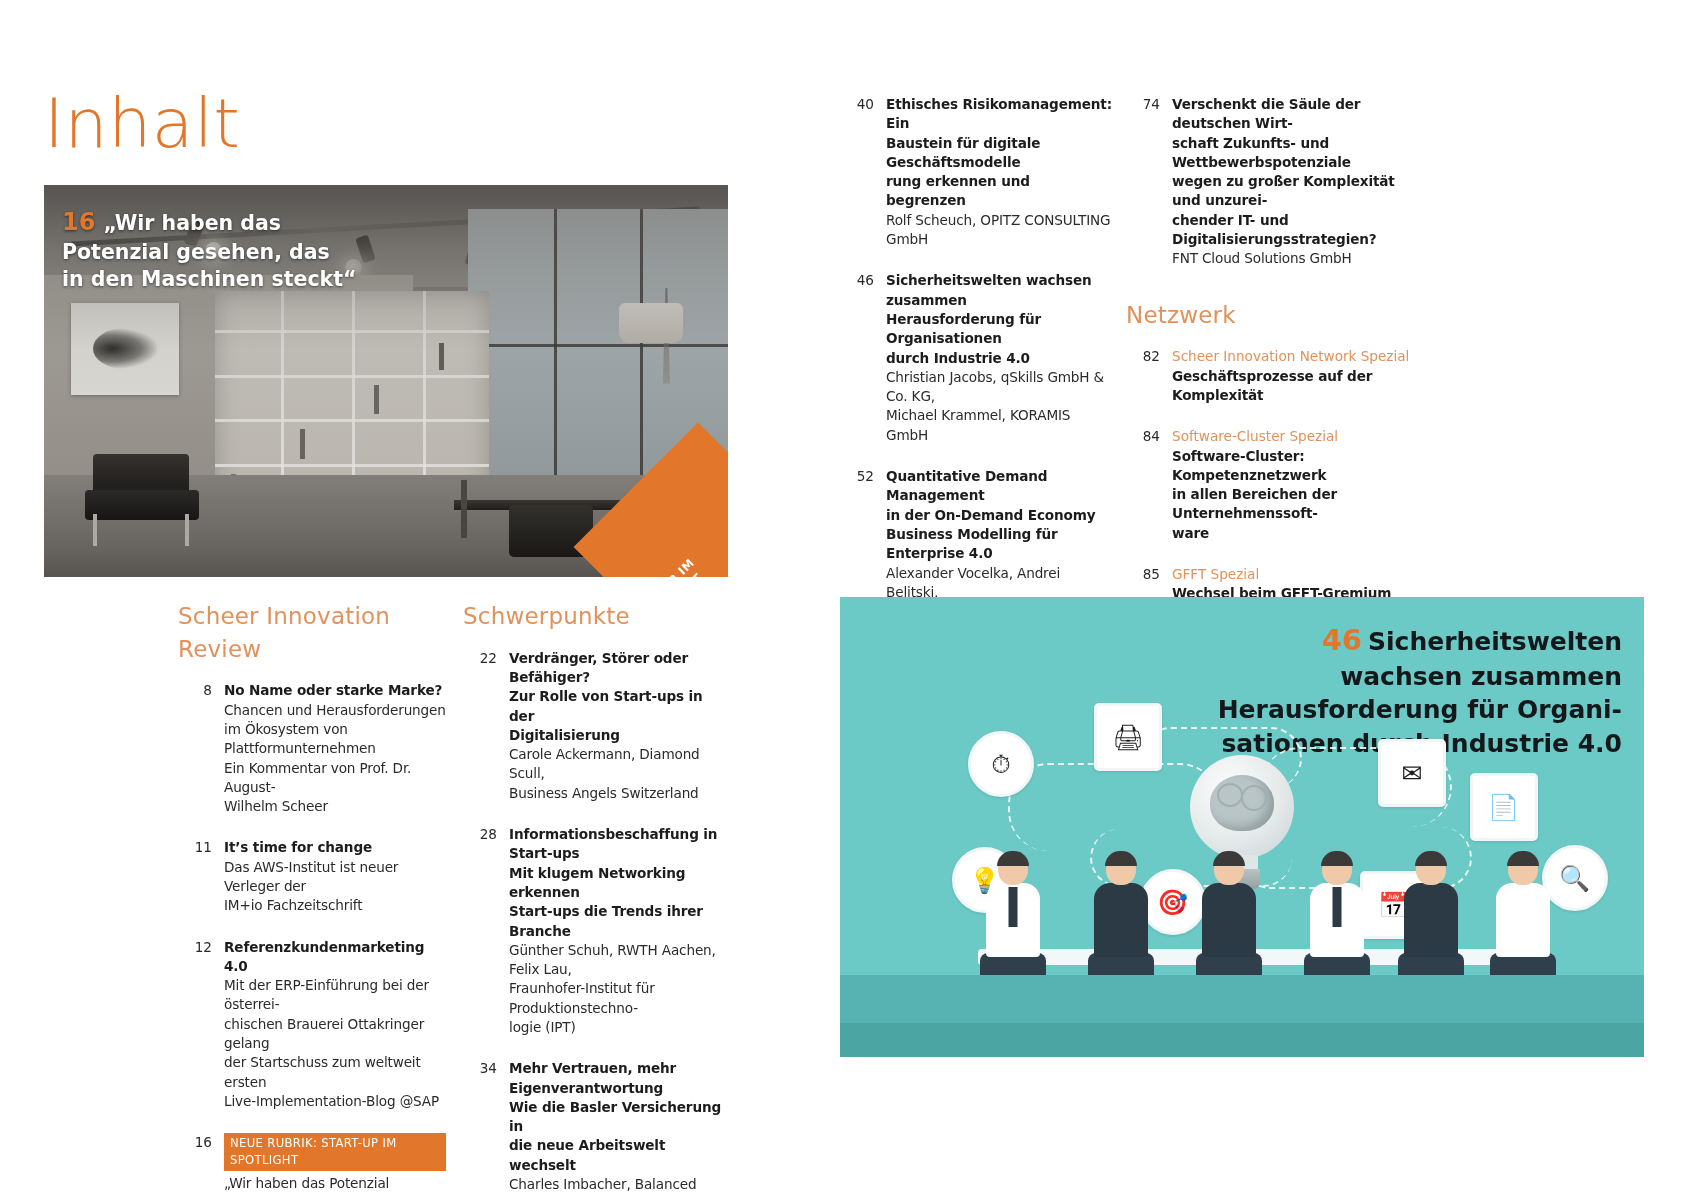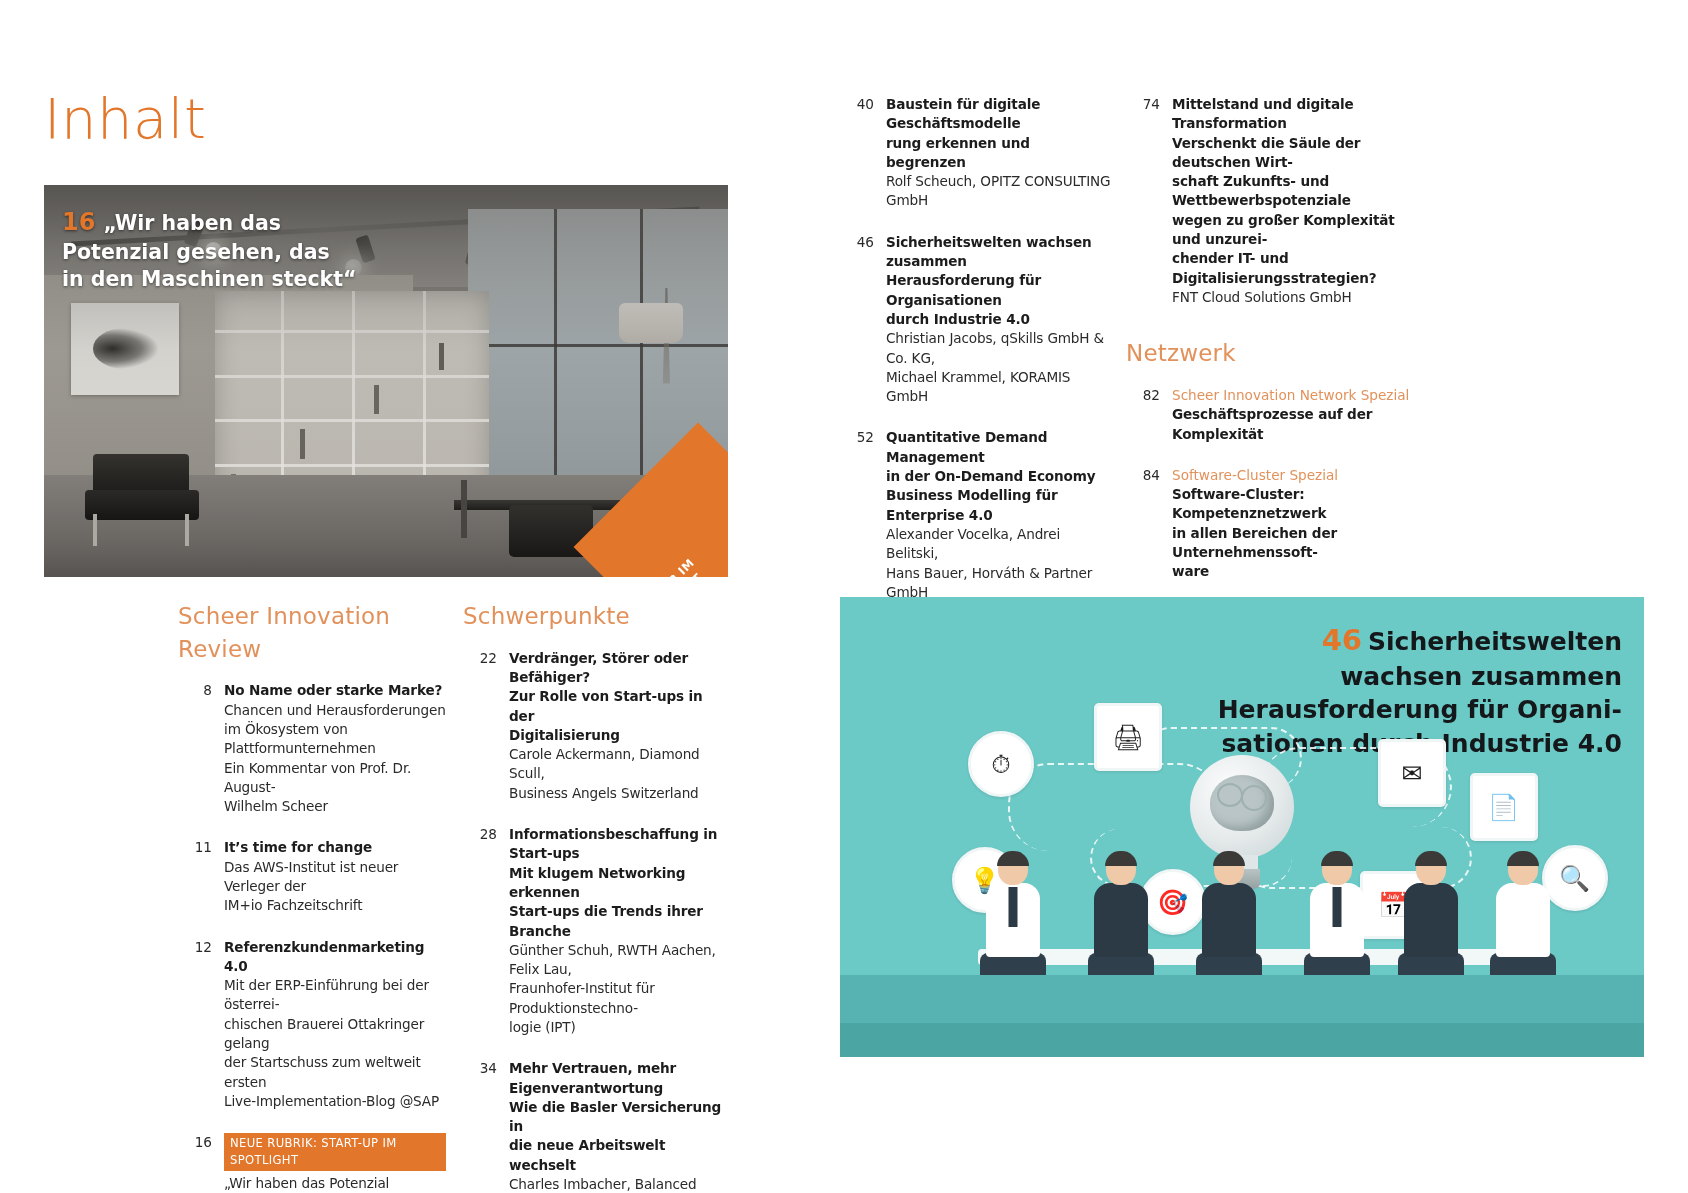--- a/index.html
+++ b/index.html
@@ -15,21 +15,21 @@
     color: #1c1c1c;
     overflow: hidden;
   }
   .page { position: absolute; inset: 0; }
 
   
   .masthead {
     position: absolute;
     left: 44px;
     top: 92px;
-    font-size: 56px;
+    font-size: 68px;
     line-height: 0.95;
     font-weight: 300;
     letter-spacing: 0.5px;
     color: #e2762b;
     font-family: "DejaVu Sans", sans-serif;
   }
 
   
   .hero {
     position: absolute;
@@ -531,20 +531,21 @@
         <div class="sub">Charles Imbacher, Balanced Performance</div>
 
       </div>
     </div>
   </div>
 
   <div class="col col-c">
     <div class="entry">
       <div class="pgnum">40</div>
       <div class="body">
+        <div class="title">Ethisches Risikomanagement: Ein</div>
         <div class="title">Baustein für digitale Geschäftsmodelle</div>
         <div class="title">rung erkennen und begrenzen</div>
         <div class="sub">Rolf Scheuch, OPITZ CONSULTING GmbH</div>
       </div>
     </div>
 
     <div class="entry">
       <div class="pgnum">46</div>
       <div class="body">
         <div class="title">Sicherheitswelten wachsen zusammen</div>
@@ -585,21 +586,20 @@
         <div class="sub">Jean-Paul Thommen, EBS Universität Wies-</div>
         <div class="sub">baden, Michèle Ruoff, Ruoff Factory</div>
       </div>
     </div>
   </div>
 
   <div class="col col-d">
     <div class="entry">
       <div class="pgnum">74</div>
       <div class="body">
-        <div class="title">Mittelstand und digitale Transformation</div>
         <div class="title">Verschenkt die Säule der deutschen Wirt-</div>
         <div class="title">schaft Zukunfts- und Wettbewerbspotenziale</div>
         <div class="title">wegen zu großer Komplexität und unzurei-</div>
         <div class="title">chender IT- und Digitalisierungsstrategien?</div>
         <div class="sub">FNT Cloud Solutions GmbH</div>
       </div>
     </div>
 
     <div class="section-head net-head">Netzwerk</div>
 

